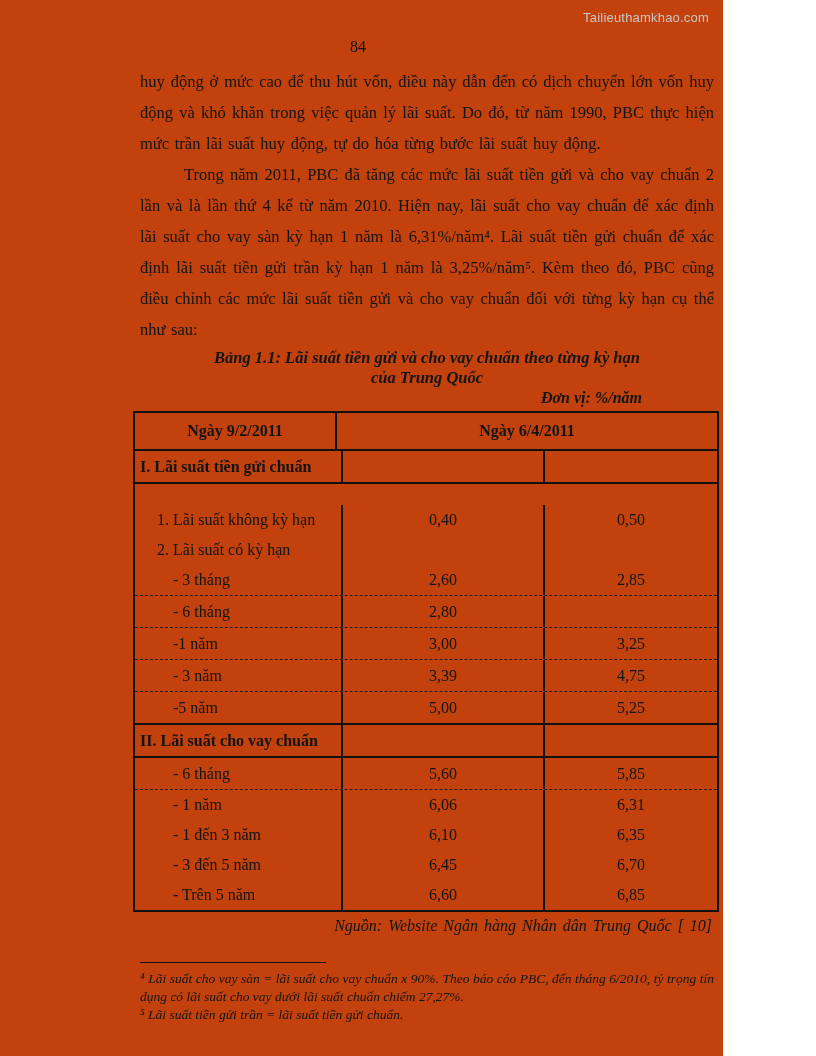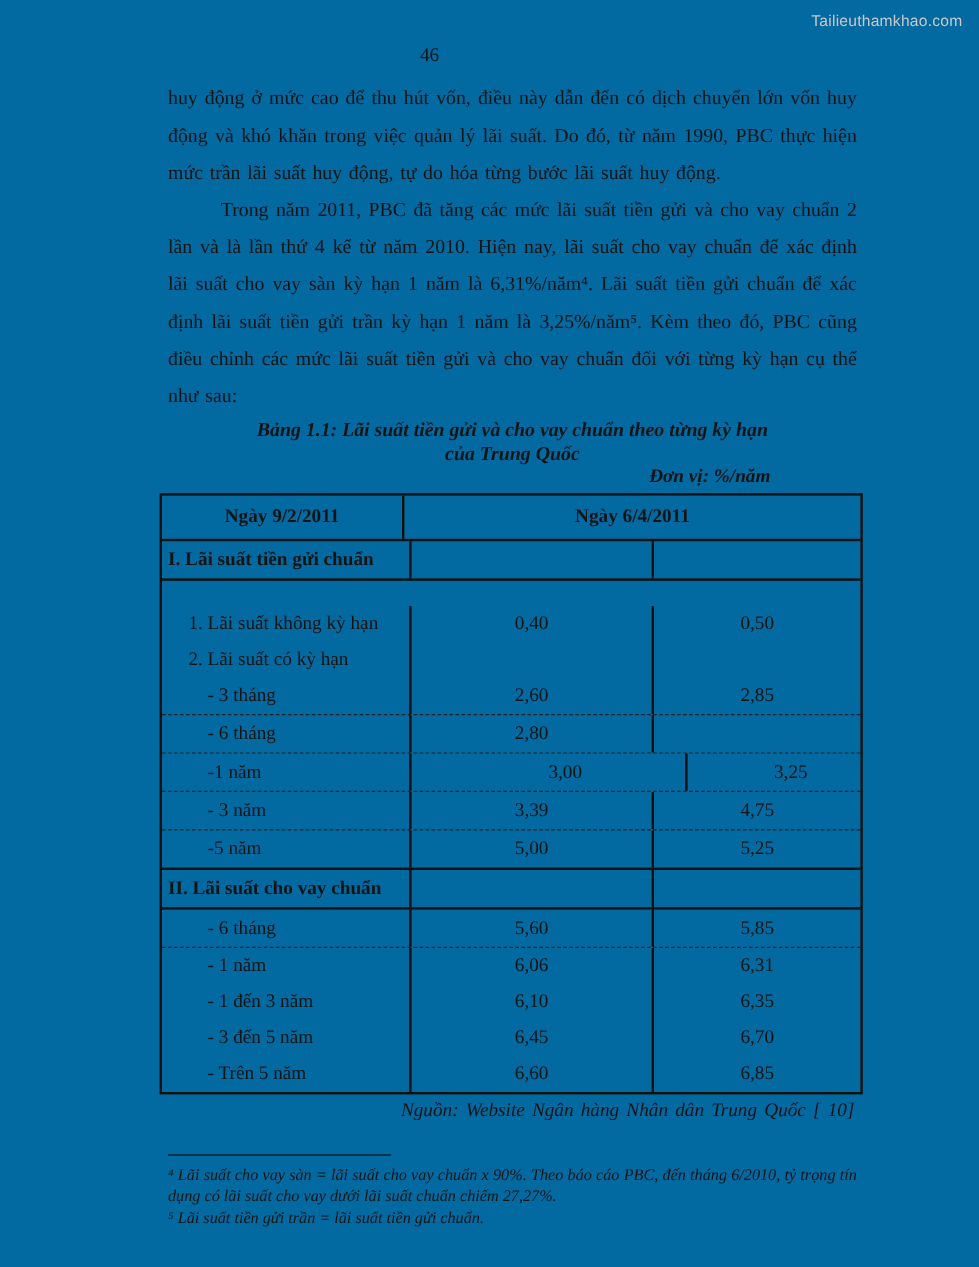--- a/index.html
+++ b/index.html
@@ -1,19 +1,19 @@
 <!DOCTYPE html>
 <html><head>
 <meta charset="utf-8">
 <style>
   html,body{margin:0;padding:0;background:#fff;}
   .page{
     position:relative;
-    width:816px;height:1056px;
-    background:#0369a1;
+    width:723px;height:1056px;
+    background:#c2410c;
     font-family:"Liberation Serif", serif;
     color:#141414;
     overflow:hidden;
   }
   .watermark{
     position:absolute;top:10px;right:14px;
     font-family:"Liberation Sans", sans-serif;
     font-size:13px;color:#c8c8c8;letter-spacing:.2px;
   }
   .page-number{
@@ -76,21 +76,21 @@
     text-align:justify;margin:0;
   }
 </style>
 </head>
 <body>
 
 <div class="page">
 
   <div class="watermark">Tailieuthamkhao.com</div>
 
-  <div class="page-number">46</div>
+  <div class="page-number">84</div>
 
   <div class="content">
 
     <p class="para">huy động ở mức cao để thu hút vốn, điều này dẫn đến có dịch chuyển lớn vốn huy động và khó khăn trong việc quản lý lãi suất. Do đó, từ năm 1990, PBC thực hiện mức trần lãi suất huy động, tự do hóa từng bước lãi suất huy động.</p>
 
     <p class="para indent">Trong năm 2011, PBC đã tăng các mức lãi suất tiền gửi và cho vay chuẩn 2 lần và là lần thứ 4 kể từ năm 2010. Hiện nay, lãi suất cho vay chuẩn để xác định lãi suất cho vay sàn kỳ hạn 1 năm là 6,31%/năm⁴. Lãi suất tiền gửi chuẩn để xác định lãi suất tiền gửi trần kỳ hạn 1 năm là 3,25%/năm⁵. Kèm theo đó, PBC cũng điều chỉnh các mức lãi suất tiền gửi và cho vay chuẩn đối với từng kỳ hạn cụ thể như sau:</p>
 
     <div class="tbl-title">
       <div>Bảng 1.1: Lãi suất tiền gửi và cho vay chuẩn theo từng kỳ hạn</div>
       <div>của Trung Quốc</div>
@@ -122,21 +122,21 @@
           <div class="t-cell t-c3">
             <div class="val-line">0,50</div>
             <div class="val-line"></div>
             <div class="val-line">2,85</div>
           </div>
         </div>
         <div class="t-row item" style="border-bottom: 1px dashed rgb(34, 34, 34);">
           <div class="t-cell t-c1">- 6 tháng</div>
           <div class="t-cell t-c2">2,80</div>
         </div>
-        <div class="t-row item" style="border-bottom: 1px dashed rgb(34, 34, 34); gap: 28px;">
+        <div class="t-row item" style="border-bottom: 1px dashed rgb(34, 34, 34);">
           <div class="t-cell t-c1">-1 năm</div>
           <div class="t-cell t-c2">3,00</div>
           <div class="t-cell t-c3">3,25</div>
         </div>
         <div class="t-row item" style="border-bottom: 1px dashed rgb(34, 34, 34);">
           <div class="t-cell t-c1">- 3 năm</div>
           <div class="t-cell t-c2">3,39</div>
           <div class="t-cell t-c3">4,75</div>
         </div>
         <div class="t-row item" style="border-bottom: 2px solid rgb(17, 17, 17);">

